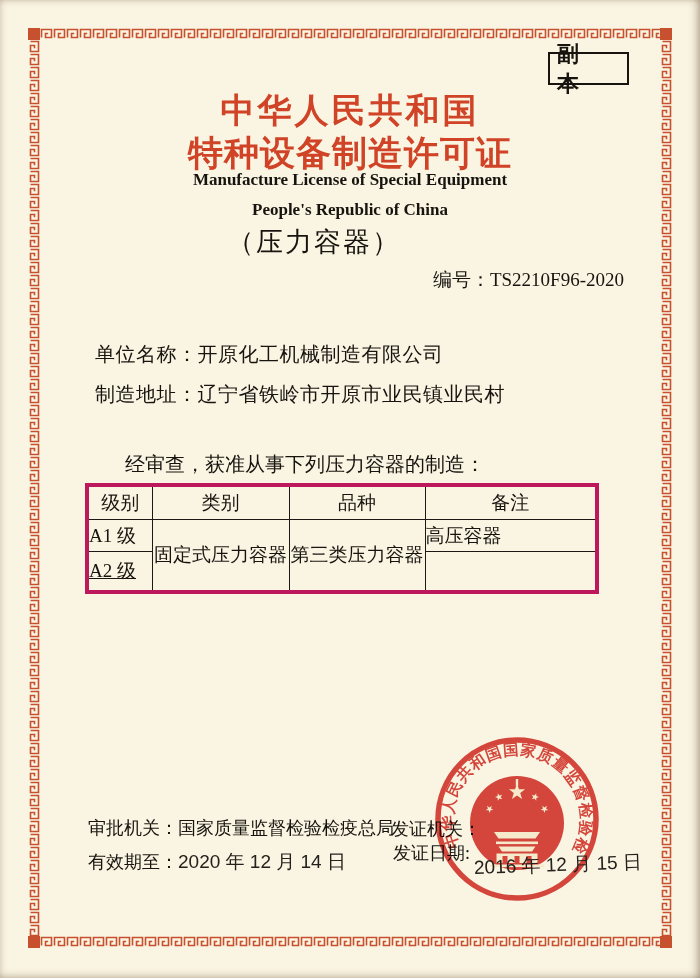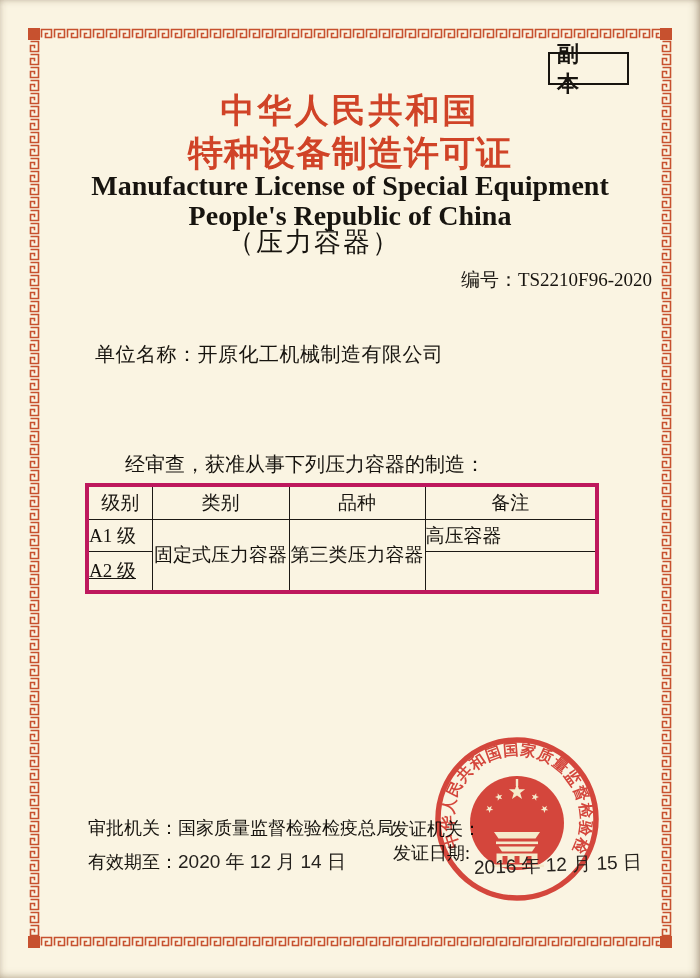--- a/index.html
+++ b/index.html
@@ -16,26 +16,26 @@
   
   .dup-box{position:absolute;left:548px;top:52px;width:77px;height:29px;border:2.5px solid #17140f;
            display:flex;align-items:center;justify-content:center;}
   .dup-box span{font-size:22px;font-weight:700;color:#17140f;letter-spacing:7px;padding-left:7px;}
   
   .title-cn{position:absolute;left:0;width:700px;text-align:center;color:#d04327;
             font-family:"Liberation Sans",sans-serif;font-weight:700;}
   .t1{top:88px;font-size:34px;letter-spacing:3px;}
   .t2{top:130px;font-size:35px;letter-spacing:1px;}
   .title-en{position:absolute;left:0;width:700px;text-align:center;color:#17140f;
-            font-size:28px;font-weight:700;}
+            font-size:17px;font-weight:700;}
   .e1{top:170px;}
   .e2{top:200px;}
   .subtitle{position:absolute;left:0;top:224px;width:628px;text-align:center;color:#17140f;
             font-size:27px;letter-spacing:2px;}
-  .serial{position:absolute;left:0;top:267px;width:700px;text-align:right;padding-right:48px;
+  .serial{position:absolute;left:0;top:267px;width:700px;text-align:right;padding-right:76px;
           box-sizing:border-box;font-size:19px;color:#17140f;}
   
   .info-line{position:absolute;left:95px;font-size:20px;color:#17140f;letter-spacing:.5px;}
   .company{top:341px;}
   .address{top:381px;}
   .intro{position:absolute;left:125px;top:451px;font-size:20px;color:#17140f;}
   
   table.lic{position:absolute;left:85px;top:483px;border-collapse:collapse;table-layout:fixed;
             font-size:19px;color:#17140f;border:4px solid #be185d;}
   table.lic th,table.lic td{border:1.5px solid #1c1915;padding:0;font-weight:normal;}
@@ -325,20 +325,21 @@
 
   <div class="title-cn t2">特种设备制造许可证</div>
   <div class="title-cn t1">中华人民共和国</div>
   <div class="title-en e1">Manufacture License of Special Equipment</div>
   <div class="title-en e2">People's Republic of China</div>
   <div class="subtitle">（压力容器）</div>
 
   <div class="serial"><span>编号：</span><span>TS2210F96-2020</span></div>
 
   <div class="info-line company"><span>单位名称：</span><span>开原化工机械制造有限公司</span></div>
+  <div class="info-line address"><span>制造地址：</span><span>辽宁省铁岭市开原市业民镇业民村</span></div>
   <div class="intro">经审查，获准从事下列压力容器的制造：</div>
 
   <table class="lic">
     <colgroup>
         <col style="width:65px;">
         <col style="width:137px;">
         <col style="width:136px;">
         <col style="width:172px;">
       </colgroup>
     <tbody>

